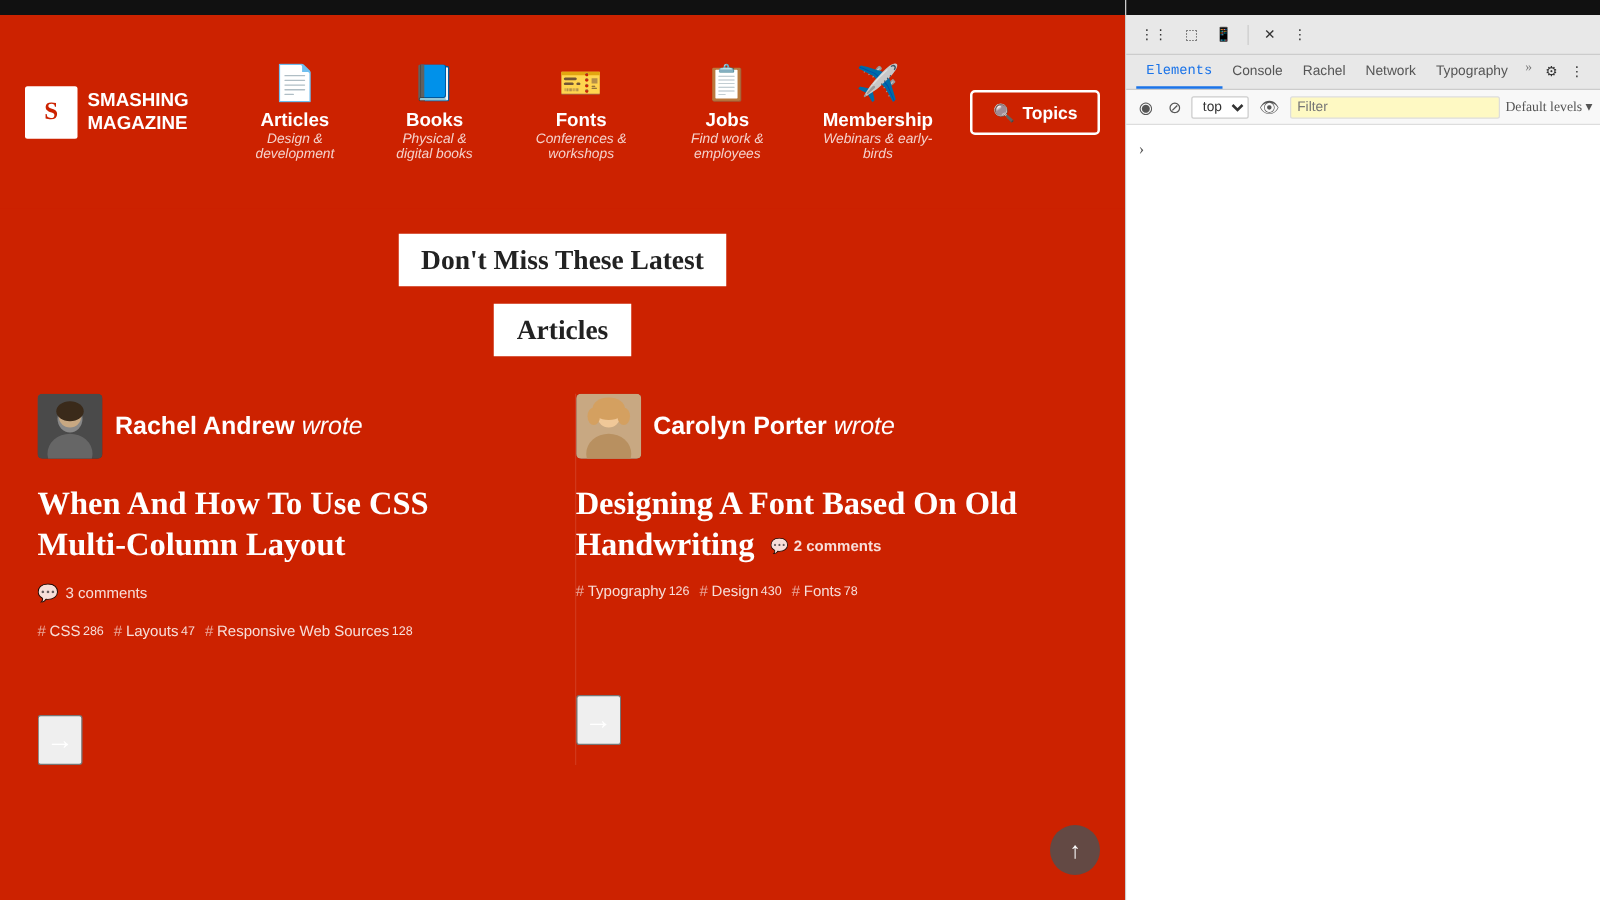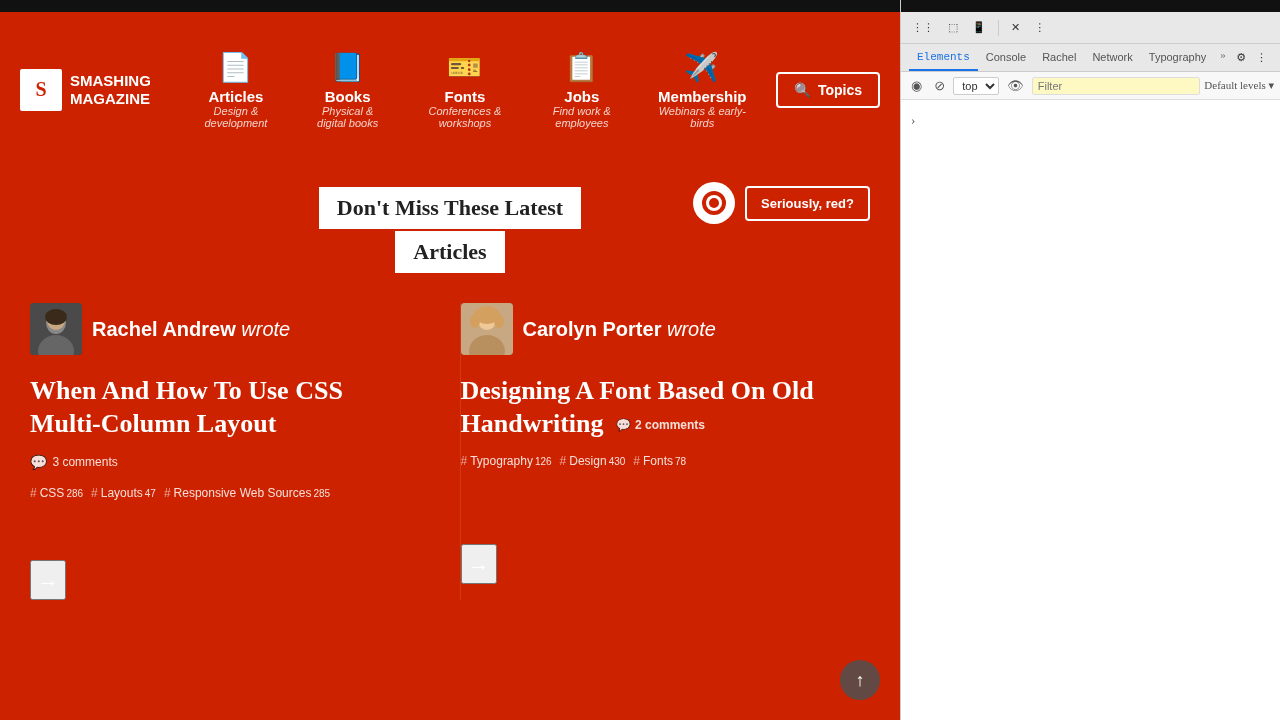--- a/index.html
+++ b/index.html
@@ -131,21 +131,21 @@
     }
 
     .hero-title-line1 {
       background: white;
       color: #222;
       font-family: serif;
       font-size: 22px;
       font-weight: 700;
       display: inline-block;
       padding: 8px 18px;
-      margin-bottom: 2px;
+      margin-bottom: 14px;
     }
 
     .hero-title-line2 {
       background: white;
       color: #222;
       font-family: serif;
       font-size: 22px;
       font-weight: 700;
       display: inline-block;
       padding: 8px 18px;
@@ -535,30 +535,20 @@
 
     <div class="hero-title-box">
       <div>
         <span class="hero-title-line1">Don't Miss These Latest</span>
       </div>
       <div>
         <span class="hero-title-line2">Articles</span>
       </div>
     </div>
 
-    <div class="ad-area">
-      <div class="ad-icon">
-        <svg width="28" height="28" viewBox="0 0 28 28">
-          <circle cx="14" cy="14" r="13" fill="#cc2200" stroke="white" stroke-width="2"></circle>
-          <circle cx="14" cy="14" r="8" fill="white"></circle>
-          <circle cx="14" cy="14" r="5" fill="#cc2200"></circle>
-        </svg>
-      </div>
-      <button class="ad-btn">Seriously, red?</button>
-    </div>
 
     <div class="articles-grid">
 
       <div class="article-col">
         <div class="author-row">
           <div class="author-avatar">
             <div class="avatar-img avatar-rachel">
 
               <svg width="52" height="52" viewBox="0 0 52 52">
                 <rect width="52" height="52" fill="#4a4a4a"></rect>
@@ -590,21 +580,21 @@
             <sup class="tag-count">286</sup>
           </span>
           <span class="tag">
             <span class="tag-hash">#</span>
             <span>Layouts</span>
             <sup class="tag-count">47</sup>
           </span>
           <span class="tag">
             <span class="tag-hash">#</span>
             <span>Responsive Web Sources</span>
-            <sup class="tag-count">285</sup>
+            <sup class="tag-count">128</sup>
           </span>
         </div>
 
         <div style="height:80px; position:relative;">
           <button class="arrow-btn">→</button>
         </div>
       </div>
 
       <div class="article-col">
         <div class="author-row">

